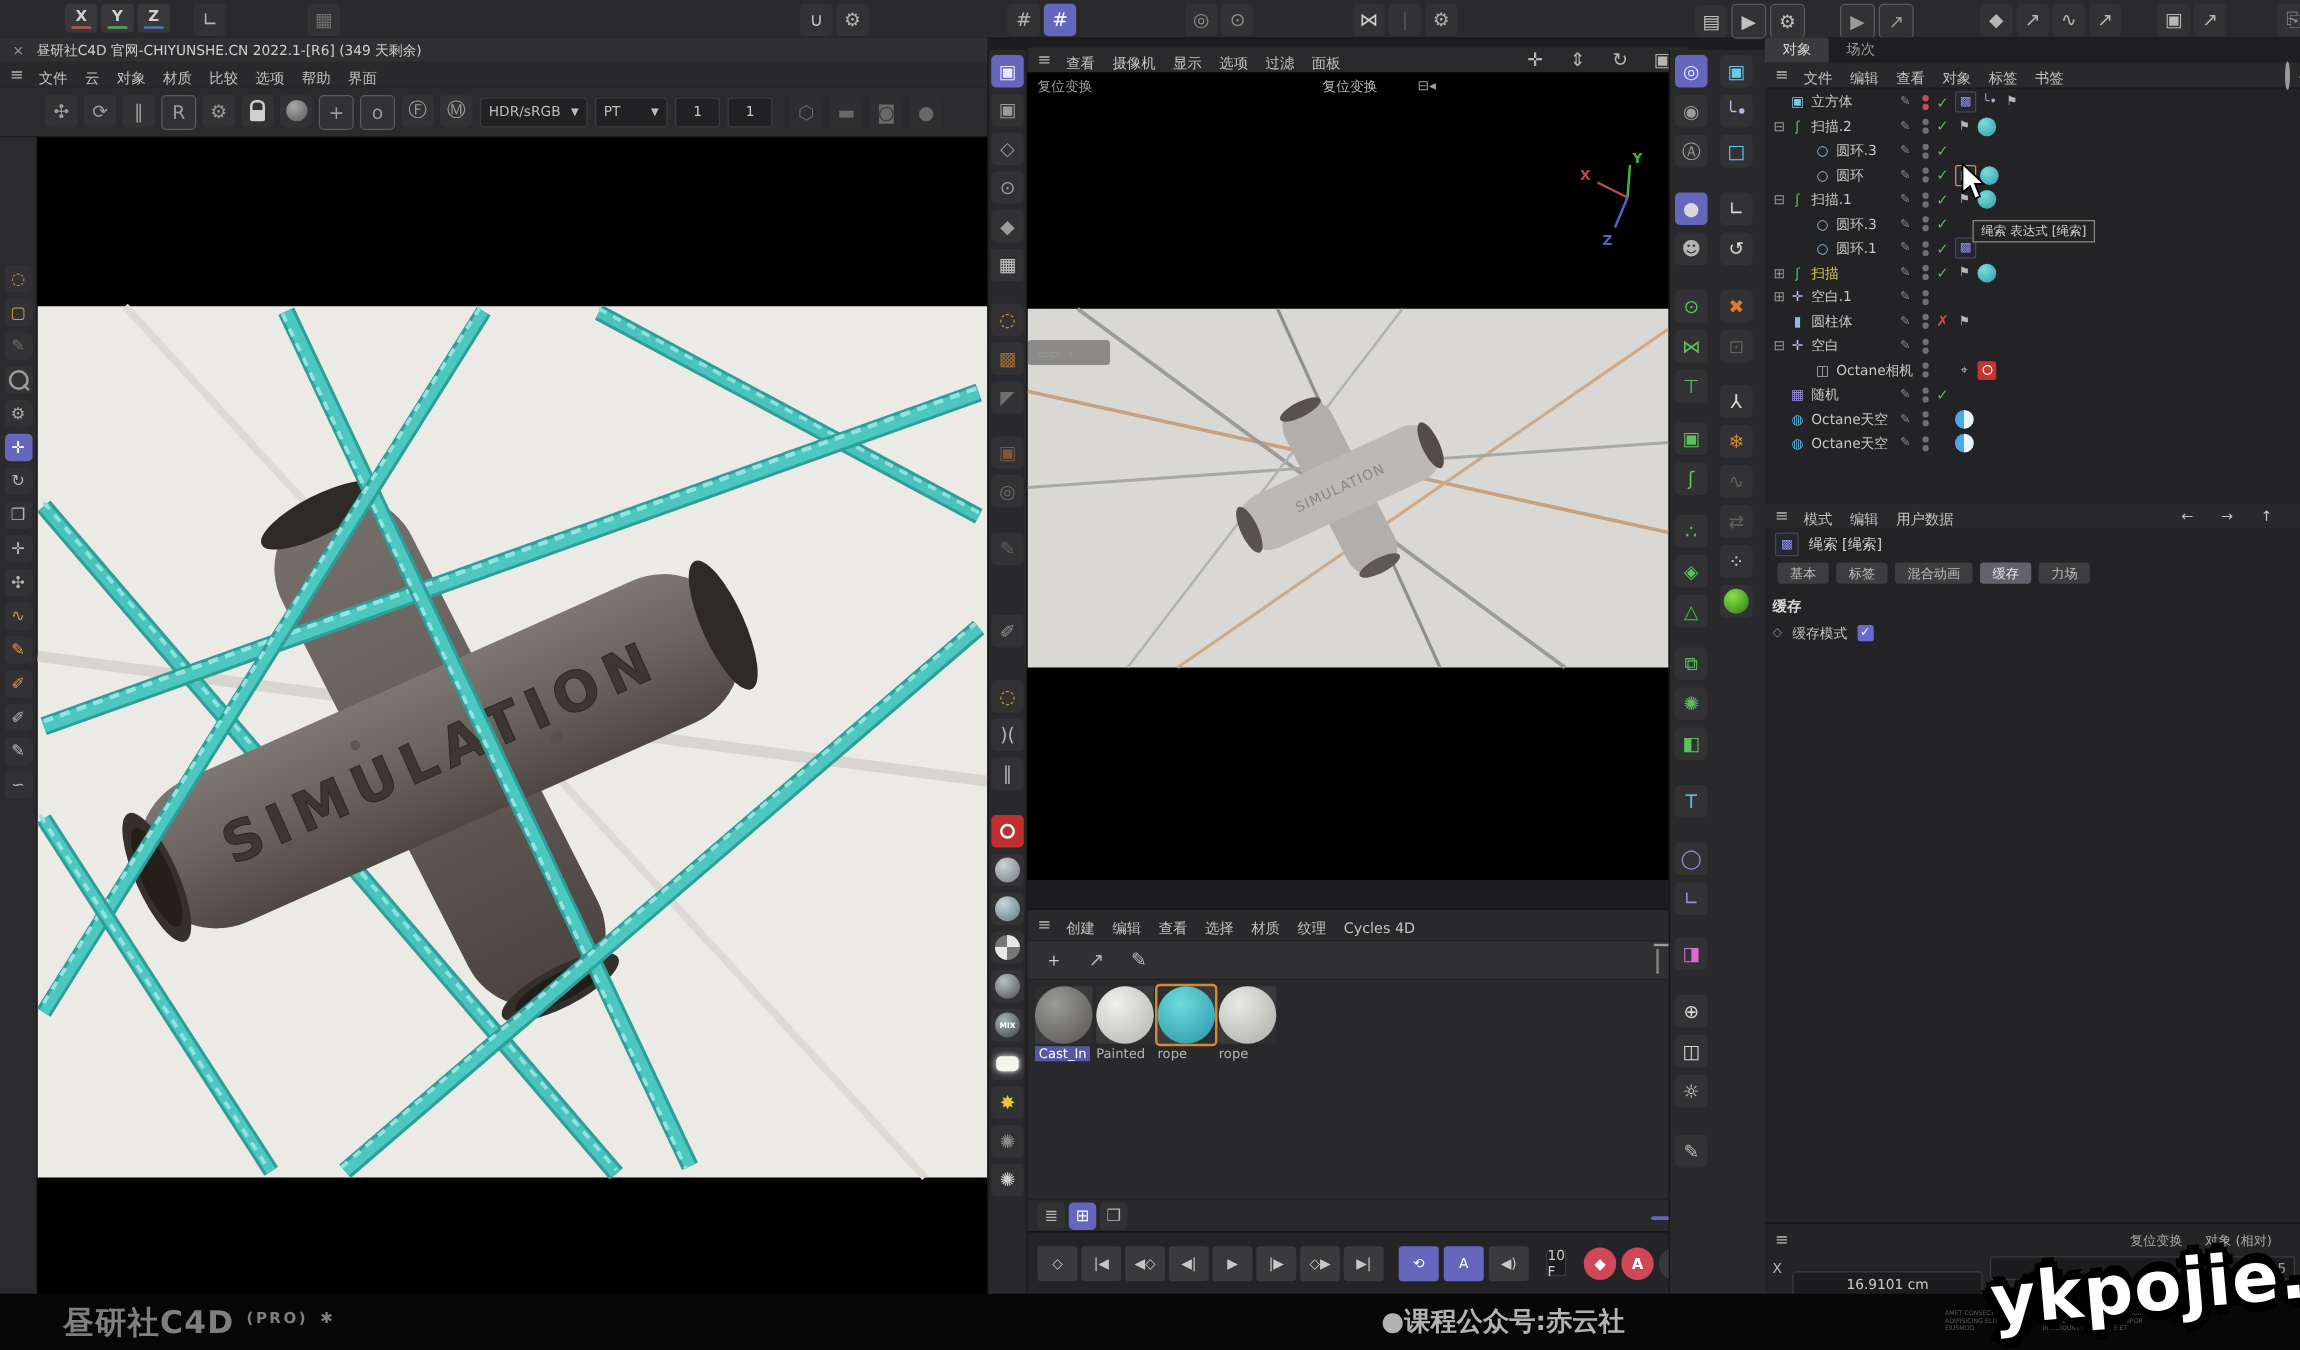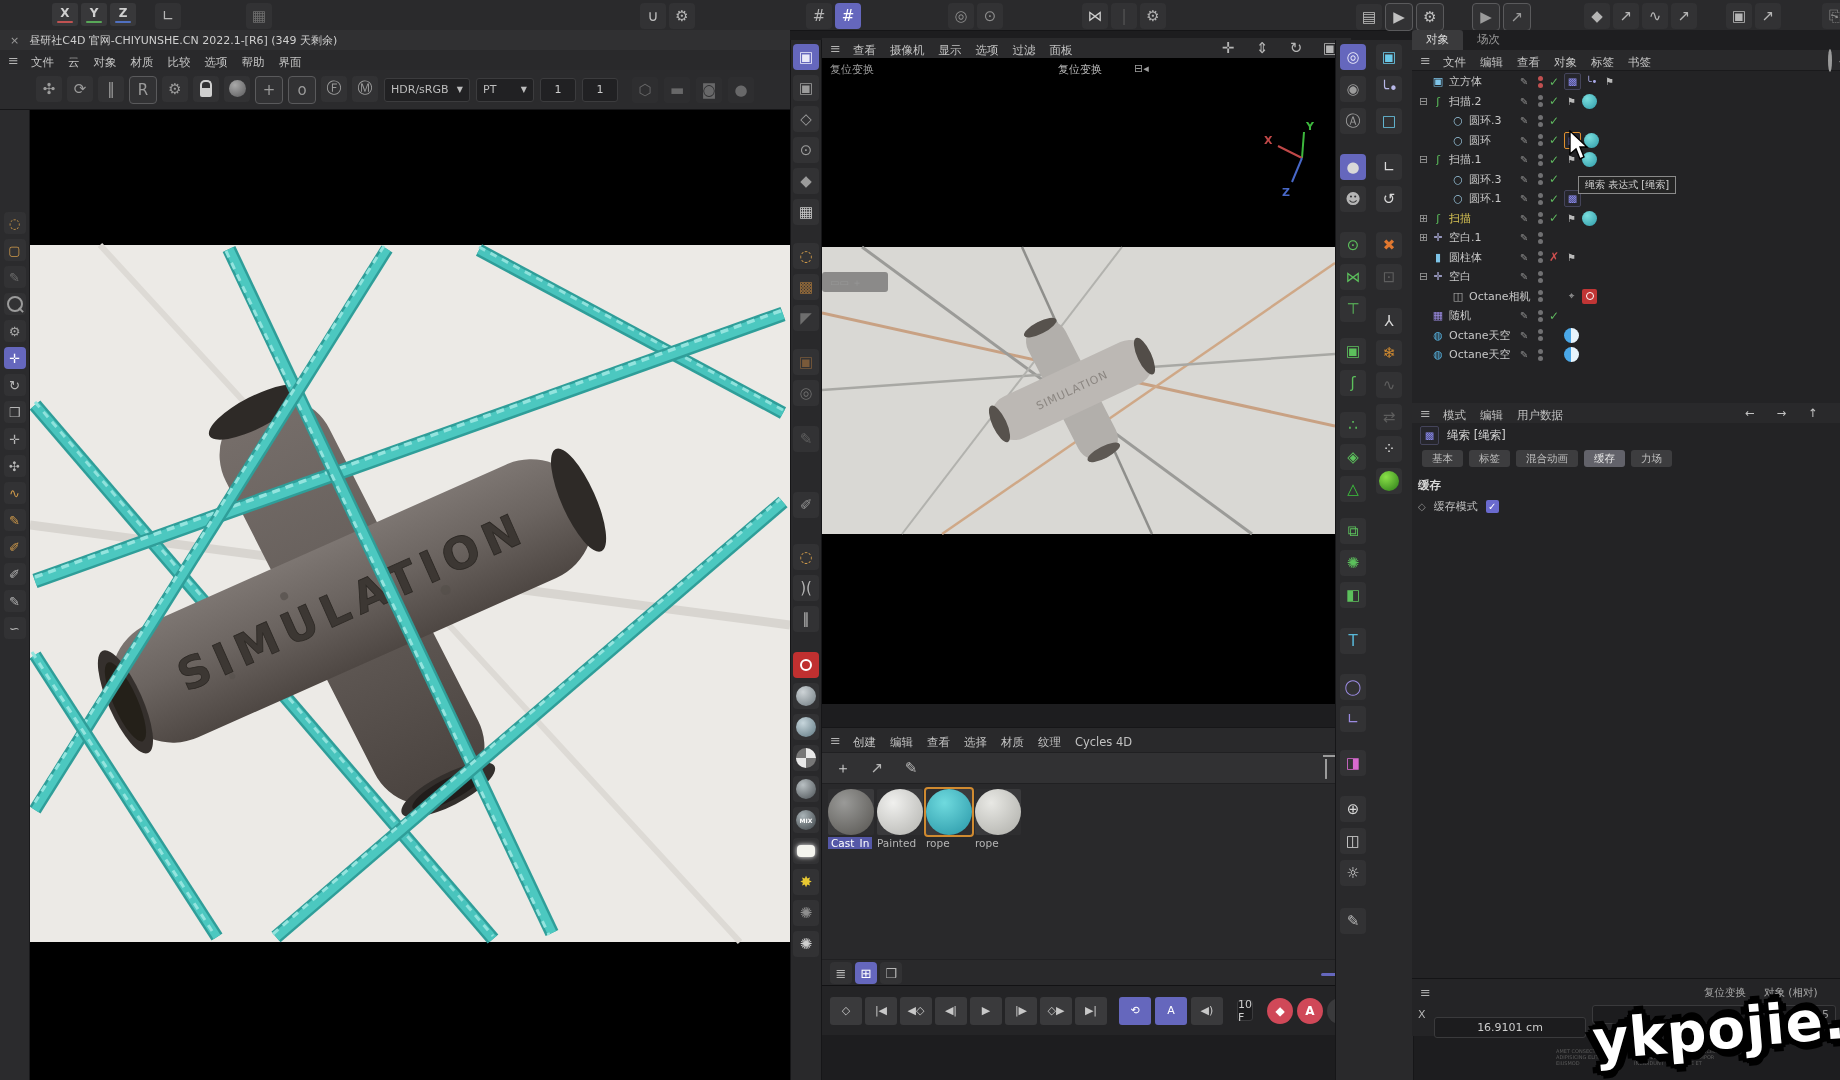--- a/index.html
+++ b/index.html
@@ -806,17 +806,24 @@
       <span class="field" style="position:absolute;left:22px;top:28px;width:150px;margin-top:10px;">16.9101 cm</span>
       <span class="field" style="position:absolute;left:180px;top:26px;width:244px;justify-content:flex-end;padding-right:6px;box-sizing:border-box;color:#9a9a9a;">6.5</span>
     </div>
   </div>
 
   <div id="tooltip">绳索 表达式 [绳索]</div>
   <svg id="cursor" width="22" height="32" viewBox="0 0 22 32">
     <path d="M2,1 L2,24 L8,19 L12,29 L16,27 L12,17 L19,17 Z" fill="#fff" stroke="#000" stroke-width="1.4"></path>
   </svg>
 
+  <div id="bottom-bar" class="abs">
+    <div id="logo">
+      <span>昼研社C4D</span> <small>(PRO)</small> <small>✱</small>
+    </div>
+    <div id="wechat">●课程公众号:赤云社</div>
+
+  </div>
   <div class="fineprint" style="left:1556px;">AMET CONSECTETUR ADIPISICING ELIT. SED DO EIUSMOD</div>
   <div class="fineprint" style="left:1634px;width:92px;">AMET CONSECTETUR ADIPISICING ELIT. SED DO EIUSMOD TEMPOR INCIDIDUNT UT LABORE ET</div>
   <div id="watermark">ykpojie.com</div>
 
 </div>
 
 </body></html>

